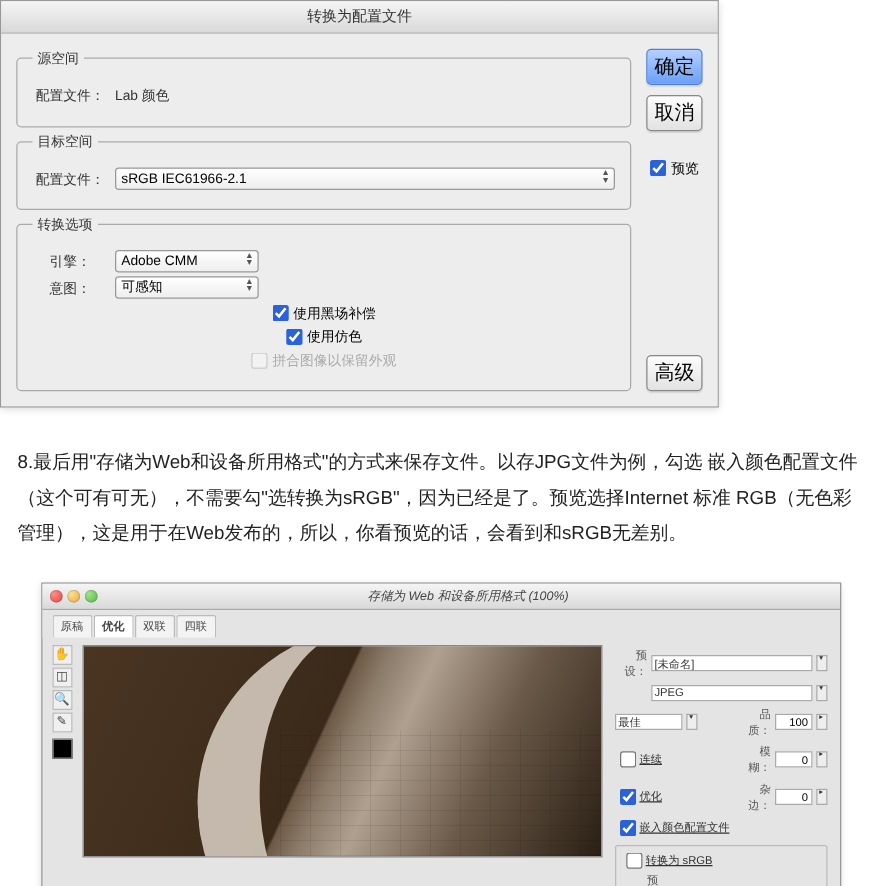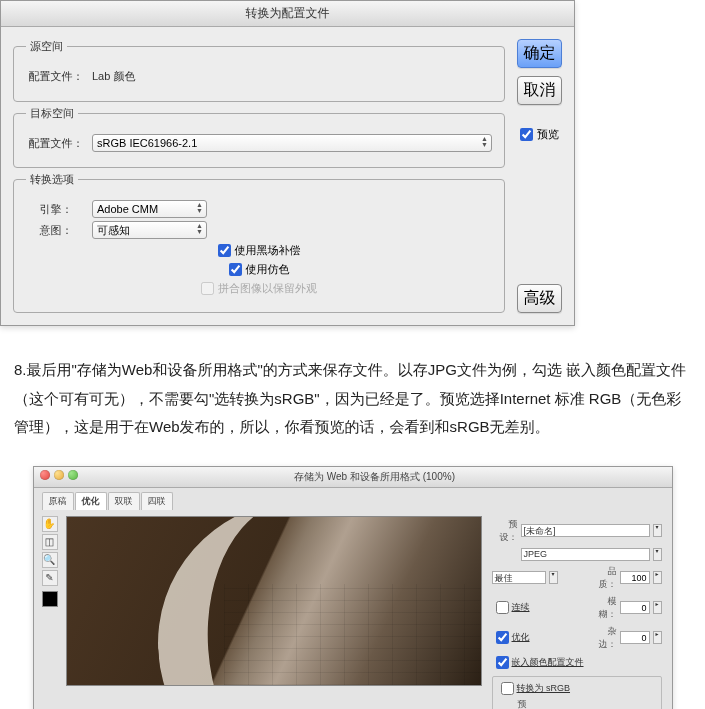--- a/index.html
+++ b/index.html
@@ -28,21 +28,21 @@
     .checkbox-row { display: flex; align-items: center; gap: 4px; margin: 4px 0; font-size: 11px; justify-content: center; }
     input[type="checkbox"] { width: 13px; height: 13px; accent-color: #2b62d9; }
     .chk-disabled { color: #aaa; }
     
     .btn { background: linear-gradient(#fdfdfd,#e2e2e2); border: 1px solid #888; border-radius: 4px; padding: 3px 0; text-align: center; font-size: 16px; cursor: pointer; box-shadow: 0 1px 1px rgba(0,0,0,0.1); }
     .btn-primary { background: linear-gradient(#b5d0ff,#6aa0f7); border-color: #4d7fd6; color: #000; }
     
     .article-text { padding: 30px 14px 24px; font-size: 15px; line-height: 1.9; color: #222; }
     
     .dialog2 { width: 640px; margin: 0 auto 20px; border: 1px solid #999; background: #e4e4e4; box-shadow: 0 2px 6px rgba(0,0,0,0.15); }
-    .titlebar2 { background: linear-gradient(#f5f5f5,#d9d9d9); border-bottom: 1px solid #aaa; padding: 3px 6px; display: flex; gap: 6px; font-size: 10px; color: #444; }
+    .titlebar2 { background: linear-gradient(#f5f5f5,#d9d9d9); border-bottom: 1px solid #aaa; padding: 3px 6px; display: flex; align-items: center; gap: 6px; font-size: 10px; color: #444; font-style: italic; }
     .traffic { display: flex; gap: 4px; }
     .traffic span { width: 10px; height: 10px; border-radius: 50%; display: inline-block; box-shadow: inset 0 0 1px rgba(0,0,0,0.5); }
     .tlr { background: radial-gradient(circle at 30% 30%, #ff8f8a, #e0443e); }
     .tly { background: radial-gradient(circle at 30% 30%, #ffe08f, #e5a93b); }
     .tlg { background: radial-gradient(circle at 30% 30%, #9fe58b, #56b53f); }
     .tb2-title { flex: 1; text-align: center; }
     
     .tabs2 { display: flex; gap: 0; padding: 4px 8px 0; font-size: 9px; color: #444; background: #e4e4e4; }
     .tab2 { padding: 2px 6px; border: 1px solid #bbb; background: #f3f3f3; border-bottom: none; border-radius: 2px 2px 0 0; margin-right: 1px; }
     .tab2.active { background: #fff; font-weight: bold; }

